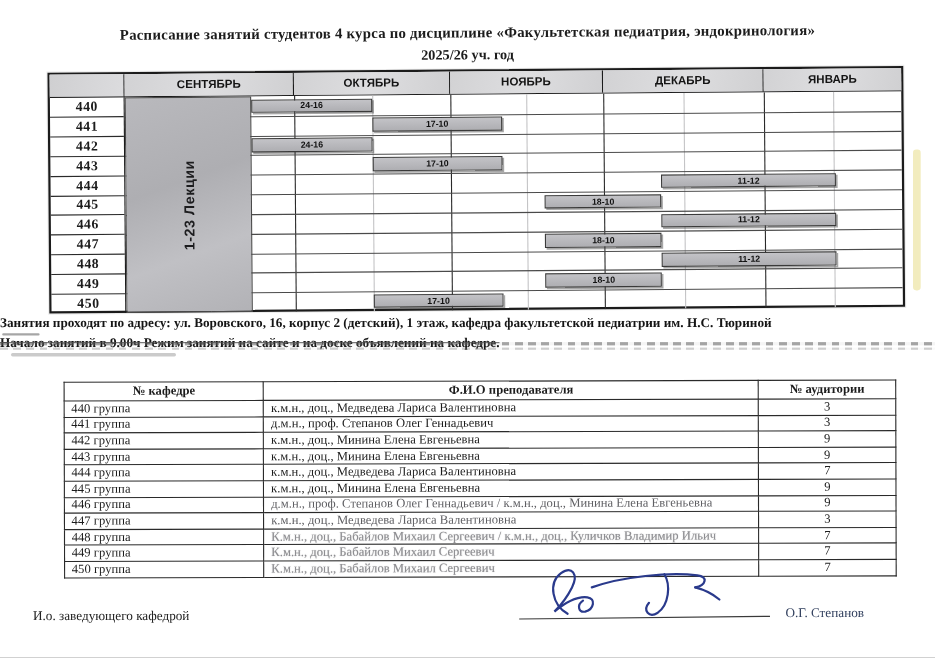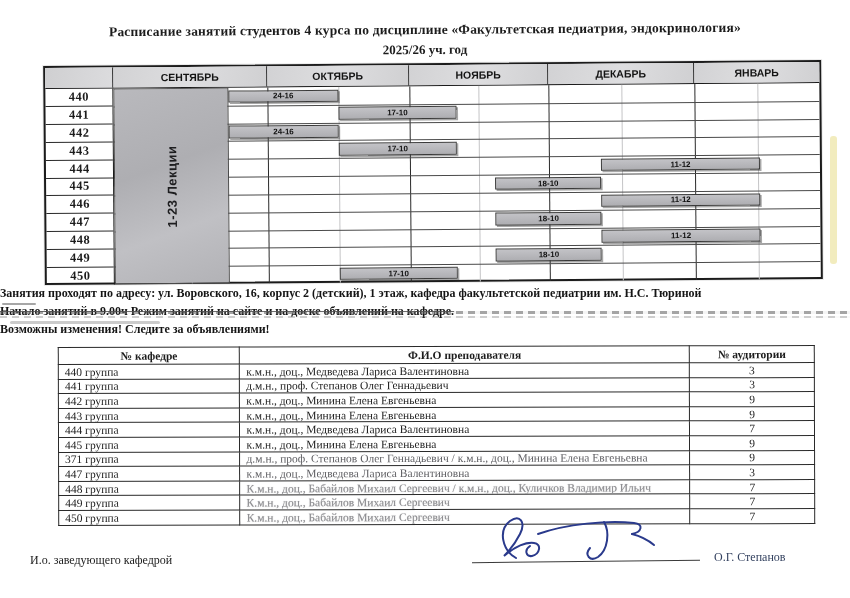--- a/index.html
+++ b/index.html
@@ -158,21 +158,20 @@
 
   <div class="smear" style="top:311px;width:850px;"></div>
   <div class="smear smear2" style="top:316px;width:850px;"></div>
   <div class="margin-smudge" style="left:2px;top:303px;width:34px;height:2px;"></div>
   <div class="margin-smudge" style="left:10px;top:321px;width:150px;height:2.5px;opacity:.35;"></div>
   <div class="yellow-streak" style="left:830px;top:136px;width:7px;height:128px;"></div>
 
   <div class="notes">
     <div class="note-line">Занятия проходят по адресу: ул. Воровского, 16, корпус 2 (детский), 1 этаж, кафедра факультетской педиатрии им. Н.С. Тюриной</div>
     <div class="note-line struck">Начало занятий в 9.00ч Режим занятий на сайте и на доске объявлений на кафедре.</div>
-    <div class="note-line">Возможны изменения! Следите за объявлениями!</div>
   </div>
 
   <div class="teachers">
     <table class="tt">
       <colgroup>
           <col style="width:24%">
           <col style="width:59.5%">
           <col style="width:16.5%">
         </colgroup>
       <thead>
@@ -207,21 +206,21 @@
             <td class="c-group">444 группа</td>
             <td class="c-teacher">к.м.н., доц., Медведева Лариса Валентиновна</td>
             <td class="c-room">7</td>
           </tr>
           <tr>
             <td class="c-group">445 группа</td>
             <td class="c-teacher">к.м.н., доц., Минина Елена Евгеньевна</td>
             <td class="c-room">9</td>
           </tr>
           <tr class="semi">
-            <td class="c-group">371 группа</td>
+            <td class="c-group">446 группа</td>
             <td class="c-teacher">д.м.н., проф. Степанов Олег Геннадьевич / к.м.н., доц., Минина Елена Евгеньевна</td>
             <td class="c-room">9</td>
           </tr>
           <tr class="semi">
             <td class="c-group">447 группа</td>
             <td class="c-teacher">к.м.н., доц., Медведева Лариса Валентиновна</td>
             <td class="c-room">3</td>
           </tr>
           <tr class="faded">
             <td class="c-group">448 группа</td>

